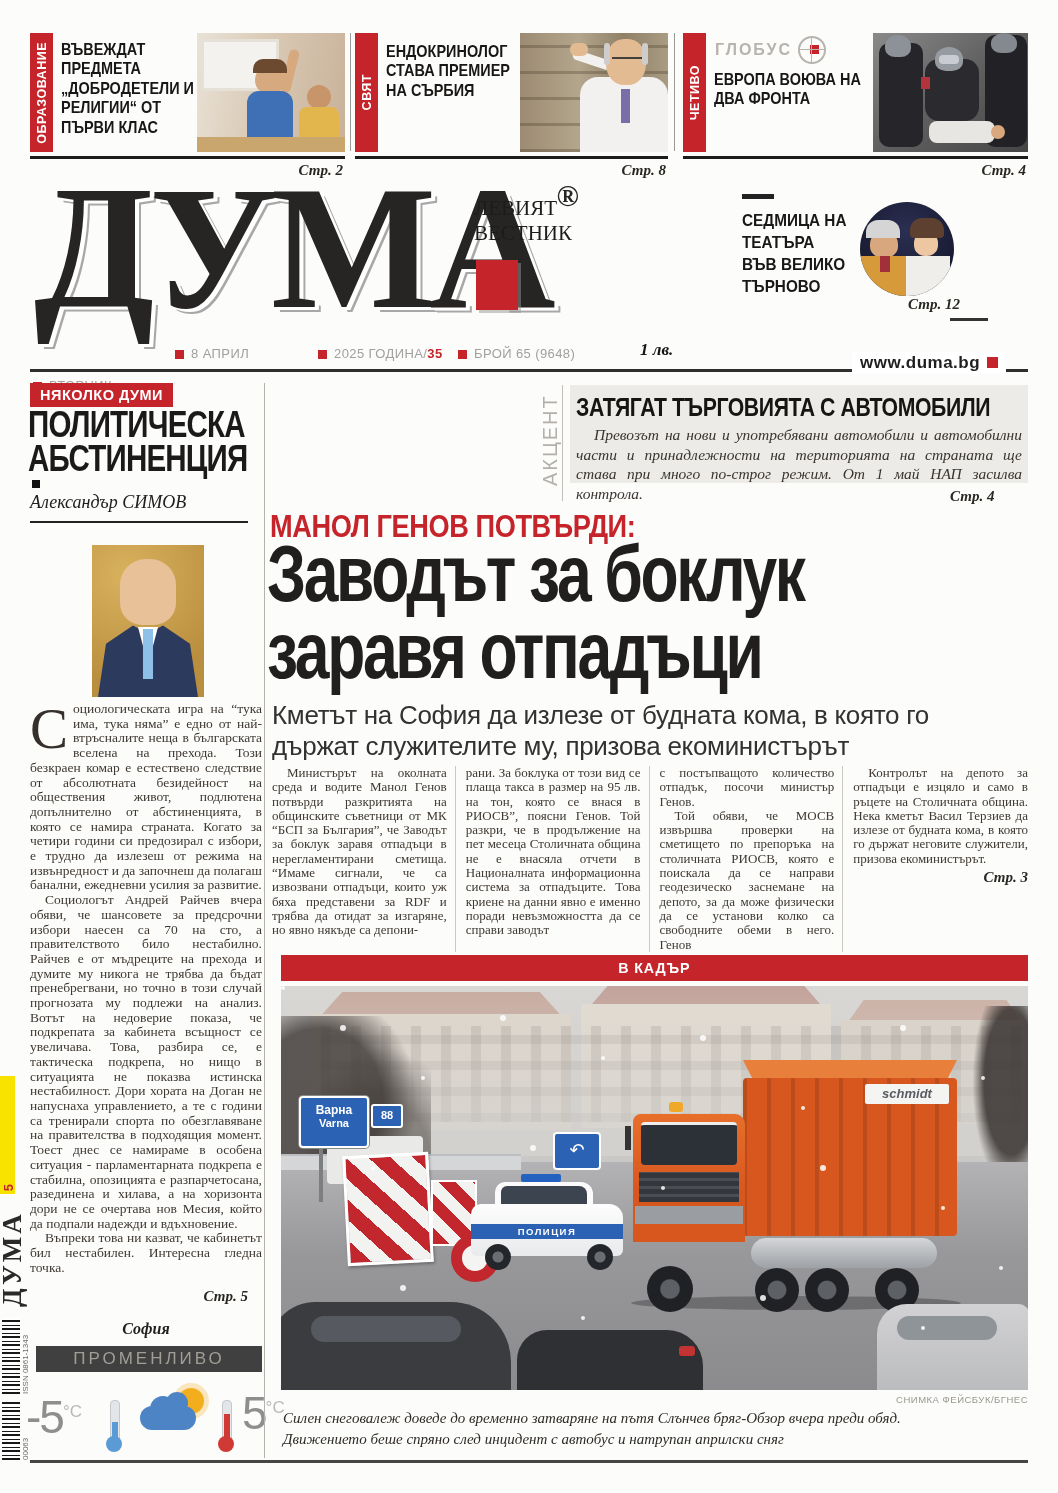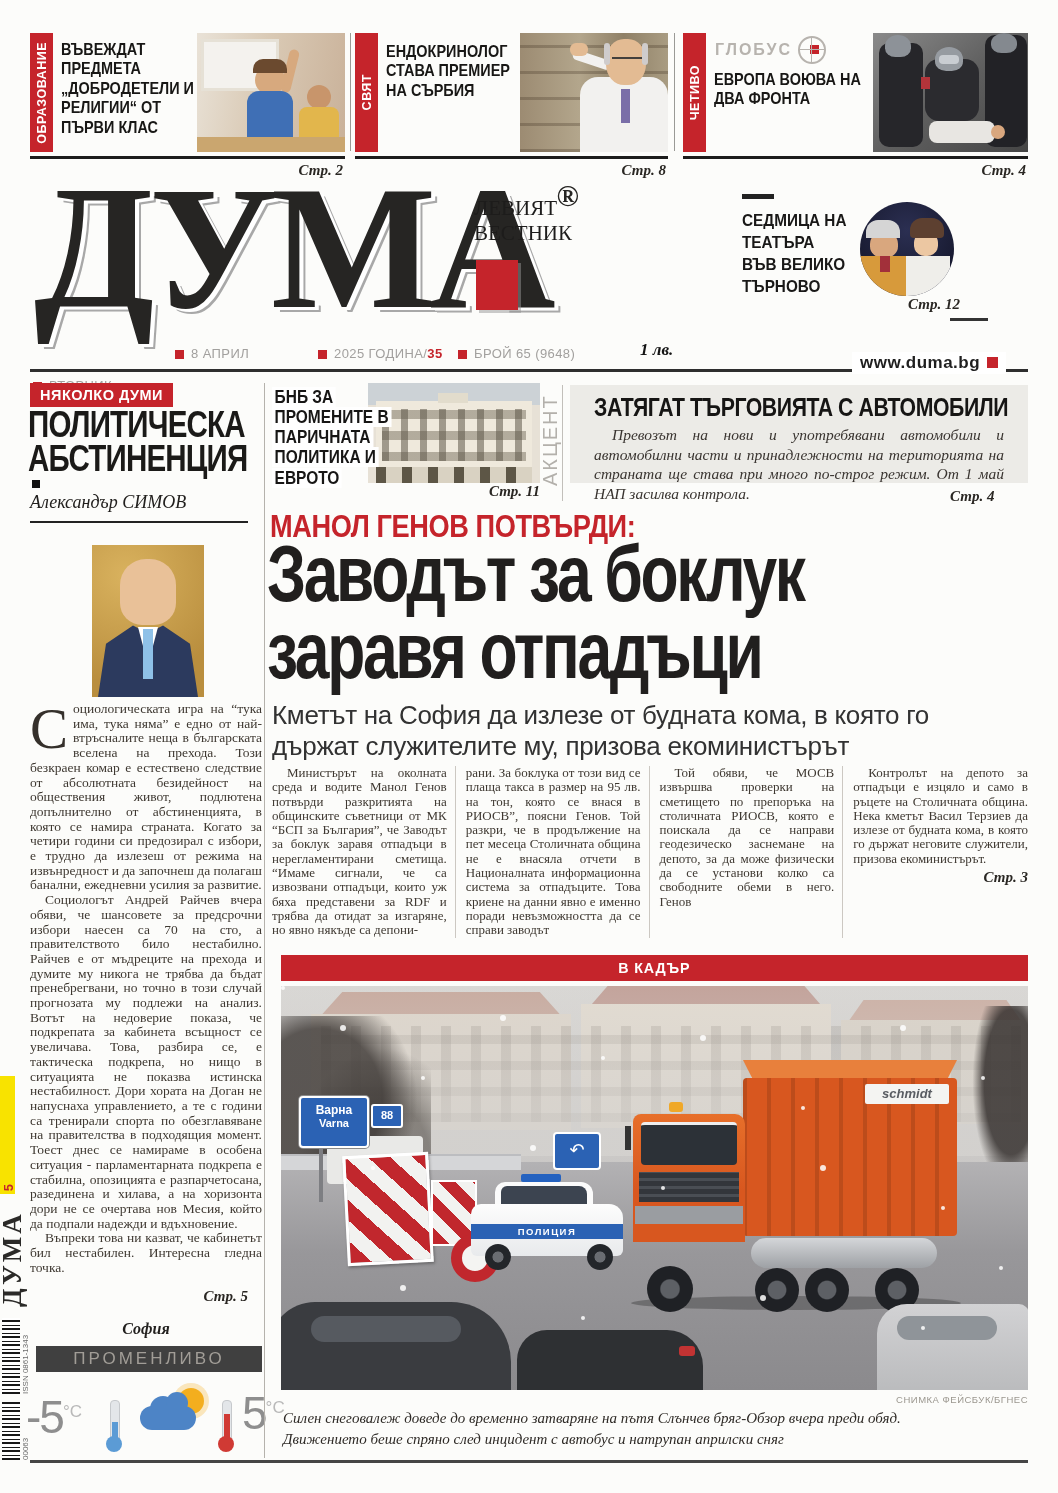--- a/index.html
+++ b/index.html
@@ -180,55 +180,46 @@
   </div>
   <div class="abs" style="left:218px;top:1400px;width:16px;height:54px;">
     <div class="ph" style="left:4px;top:0px;width:8px;height:40px;background:#e3e6e9;border:1px solid #c6c9cc;border-radius:4px;"></div>
     <div class="ph" style="left:6px;top:14px;width:6px;height:26px;background:#d03a34;"></div>
     <div class="ph" style="left:0px;top:36px;width:16px;height:16px;border-radius:50%;background:#d03a34;"></div>
   </div>
   <div class="abs" style="left:242px;top:1386px;font-size:46px;color:#8e8e8e;letter-spacing:-2px;"><span>5</span><sup style="font-size:17px;color:#b9b9b9;letter-spacing:0;">°C</sup></div>
 
   <div class="abs" style="left:264px;top:383px;width:1px;height:1075px;background:#b5b2ac;"></div>
 
-  <div class="abs" style="left:272px;top:383px;width:268px;height:122px;">
-    <div class="tphoto" style="left:96px;top:0px;width:172px;height:100px;background:linear-gradient(#ccd2d6 0 22%,#e7e1d6 22%);">
-      <div class="ph" style="left:8px;top:18px;width:156px;height:66px;background:#efe9dc;"></div>
-      <div class="ph" style="left:14px;top:26px;width:144px;height:52px;background:repeating-linear-gradient(90deg,rgba(95,88,74,.55) 0 7px,transparent 7px 19px),repeating-linear-gradient(0deg,rgba(105,97,80,.45) 0 9px,transparent 9px 21px);"></div>
-      <div class="ph" style="left:70px;top:10px;width:30px;height:10px;background:#e2dccc;"></div>
-      <div class="ph" style="left:8px;top:84px;width:156px;height:16px;background:repeating-linear-gradient(90deg,#5d5646 0 10px,#d9d2c2 10px 26px);"></div>
-    </div>
-    <div class="abs cond" style="left:0px;top:4px;width:175px;font-size:18px;font-weight:700;line-height:1.12;color:#171615;transform:scaleX(.86);"><span class="whitebox">БНБ ЗА ПРОМЕНИТЕ В ПАРИЧНАТА ПОЛИТИКА И ЕВРОТО</span></div>
-    <div class="abs pgref" style="right:0px;top:100px;">Стр. 11</div>
-  </div>
 
   <div class="abs" style="left:562px;top:385px;width:1px;height:116px;background:#c2bfba;"></div>
   <div class="abs vtext" style="left:539px;top:390px;height:96px;font-size:20px;letter-spacing:2px;color:#b3b0ab;">АКЦЕНТ</div>
 
-  <div class="abs" style="left:570px;top:385px;width:458px;height:98px;background:#ecebe7;box-sizing:border-box;padding:8px 24px;">
+  <div class="abs" style="left:570px;top:385px;width:458px;height:98px;background:#ecebe7;box-sizing:border-box;padding:8px 6px;">
     <div class="cond" style="font-size:25px;font-weight:700;letter-spacing:-.5px;color:#161514;transform:scaleX(.85);white-space:nowrap;">ЗАТЯГАТ ТЪРГОВИЯТА С АВТОМОБИЛИ</div>
     <div class="serif" style="margin-top:3px;font-size:15.5px;font-style:italic;line-height:1.26;text-align:justify;text-indent:18px;color:#393430;">Превозът на нови и употребявани автомобили и автомобилни части и принадлежности на територията на страната ще става при много по-строг режим. От 1 май НАП засилва контрола.</div>
   </div>
   <div class="abs pgref" style="left:950px;top:488px;">Стр. 4</div>
 
   <div class="abs cond" style="left:270px;top:508px;font-size:32px;font-weight:700;letter-spacing:-.5px;color:var(--red);transform:scaleX(.85);white-space:nowrap;">МАНОЛ ГЕНОВ ПОТВЪРДИ:</div>
   <div class="abs cond" style="left:267px;top:536px;font-size:80px;font-weight:700;line-height:.96;letter-spacing:-3px;color:#211f1e;transform:scaleX(.78);white-space:nowrap;">
     <div>Заводът за боклук</div>
     <div>заравя отпадъци</div>
   </div>
   <div class="abs" style="left:272px;top:700px;width:676px;font-size:26px;line-height:1.2;letter-spacing:-.3px;color:#323232;">Кметът на София да излезе от будната кома, в която го държат служителите му, призова екоминистърът</div>
 
   <div class="abs bodytext" style="left:272px;top:766px;width:756px;display:flex;gap:10px;font-size:13px;line-height:1.1;">
     <div class="mcol">
       <p>Министърът на околната среда и водите Манол Генов потвърди разкритията на общинските съветници от МК “БСП за България”, че Заводът за боклук заравя отпадъци в нерегламентирани сметища. “Имаме сигнали, че са извозвани отпадъци, които уж бяха представени за RDF и трябва да отидат за изгаряне, но явно някъде са депони-</p>
     </div>
     <div class="mcol">
       <p class="noind">рани. За боклука от този вид се плаща такса в размер на 95 лв. на тон, която се внася в РИОСВ”, поясни Генов. Той разкри, че в продължение на пет месеца Столичната община не е внасяла отчети в Националната информационна система за отпадъците. Това криене на данни явно е именно поради невъзможността да се справи заводът</p>
     </div>
     <div class="mcol">
+      <p class="noind">с постъпващото количество отпадък, посочи министър Генов.</p>
       <p>Той обяви, че МОСВ извършва проверки на сметището по препоръка на столичната РИОСВ, която е поискала да се направи геодезическо заснемане на депото, за да може физически да се установи колко са свободните обеми в него. Генов</p>
     </div>
     <div class="mcol last">
       <p>Контролът на депото за отпадъци е изцяло и само в ръцете на Столичната община. Нека кметът Васил Терзиев да излезе от будната кома, в която го държат неговите служители, призова екоминистърът.</p>
       <div class="pgref" style="text-align:right;margin-top:3px;">Стр. 3</div>
     </div>
   </div>
 
   <div class="abs" style="left:281px;top:955px;width:747px;height:26px;background:var(--red);text-align:center;line-height:26px;">
     <span class="cond" style="color:#fff;font-weight:700;font-size:15.5px;letter-spacing:1px;transform:scaleX(.92);transform-origin:50% 50%;">В КАДЪР</span>

